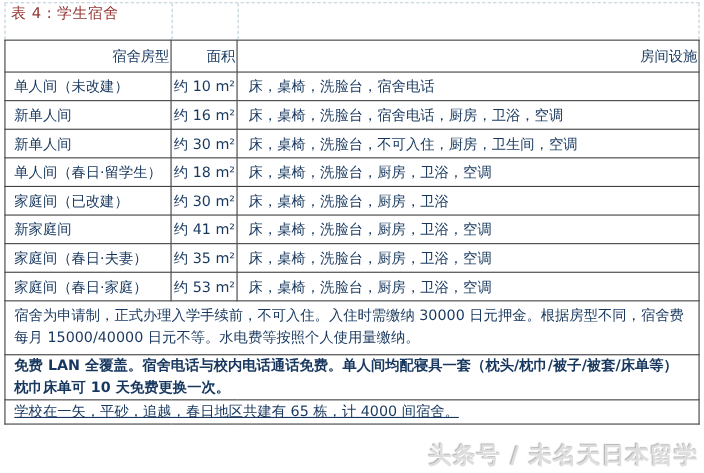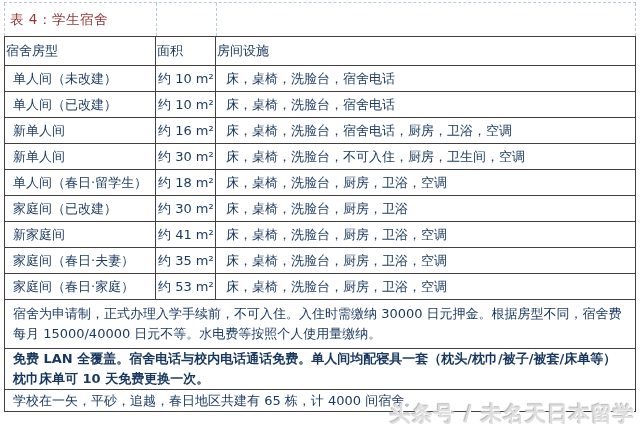--- a/index.html
+++ b/index.html
@@ -23,21 +23,20 @@
   .title-row {
     display: flex;
     height: 34px;
     border-top: 1px dashed #b9ccd6;
     box-sizing: border-box;
   }
   .title-row .tcell {
     box-sizing: border-box;
     border-left: 1px dashed #b9ccd6;
     display: flex;
-    align-items: center;
   }
   .title-row .tcell:last-child { border-right: 1px dashed #b9ccd6; }
   .tcell.c1 { width: 152px; padding-left: 5px; }
   .tcell.c2 { width: 60px; }
   .tcell.c3 { flex: 1; }
   .doc-title {
     color: #943634;
     font-size: 13.5px;
     letter-spacing: 0.5px;
     white-space: nowrap;
@@ -53,35 +52,35 @@
     border: 1px solid #404040;
     color: #17375e;
     font-size: 13px;
     box-sizing: border-box;
     vertical-align: middle;
     overflow: hidden;
     white-space: nowrap;
   }
   table.dorm th {
     font-weight: normal;
-    text-align: left;
+    text-align: right;
     height: 29px;
   }
   td.room  { height: 26px; padding: 0 0 0 8px; }
   td.area  { text-align: left; padding: 0 2px; }
   td.fac   { padding: 0 3px 0 10px; }
   tr.note td {
     white-space: normal;
     line-height: 20px;
     padding: 4px 8px;
     height: auto;
     margin-top: 28px;
   }
   tr.note.n2 td { padding: 0 8px; font-weight: bold; }
-  tr.note.n3 td { padding: 0 8px; height: 21px; line-height: 21px; white-space: nowrap; }
+  tr.note.n3 td { padding: 0 8px; height: 21px; line-height: 21px; white-space: nowrap; text-decoration: underline; }
   
   .watermark {
     position: absolute;
     right: 5px;
     bottom: 2px;
     font-size: 21px;
     font-weight: bold;
     letter-spacing: 1px;
     white-space: nowrap;
     color: #dedede;
@@ -110,25 +109,20 @@
     </colgroup>
     <tbody>
         <tr>
       <th>宿舍房型</th>
       <th>面积</th>
       <th>房间设施</th>
     </tr>
 
     <tr>
       <td class="room">单人间（未改建）</td>
-      <td class="area">约 10 m²</td>
-      <td class="fac">床，桌椅，洗脸台，宿舍电话</td>
-    </tr>
-    <tr>
-      <td class="room">单人间（已改建）</td>
       <td class="area">约 10 m²</td>
       <td class="fac">床，桌椅，洗脸台，宿舍电话</td>
     </tr>
     <tr>
       <td class="room">新单人间</td>
       <td class="area">约 16 m²</td>
       <td class="fac">床，桌椅，洗脸台，宿舍电话，厨房，卫浴，空调</td>
     </tr>
     <tr>
       <td class="room">新单人间</td>

